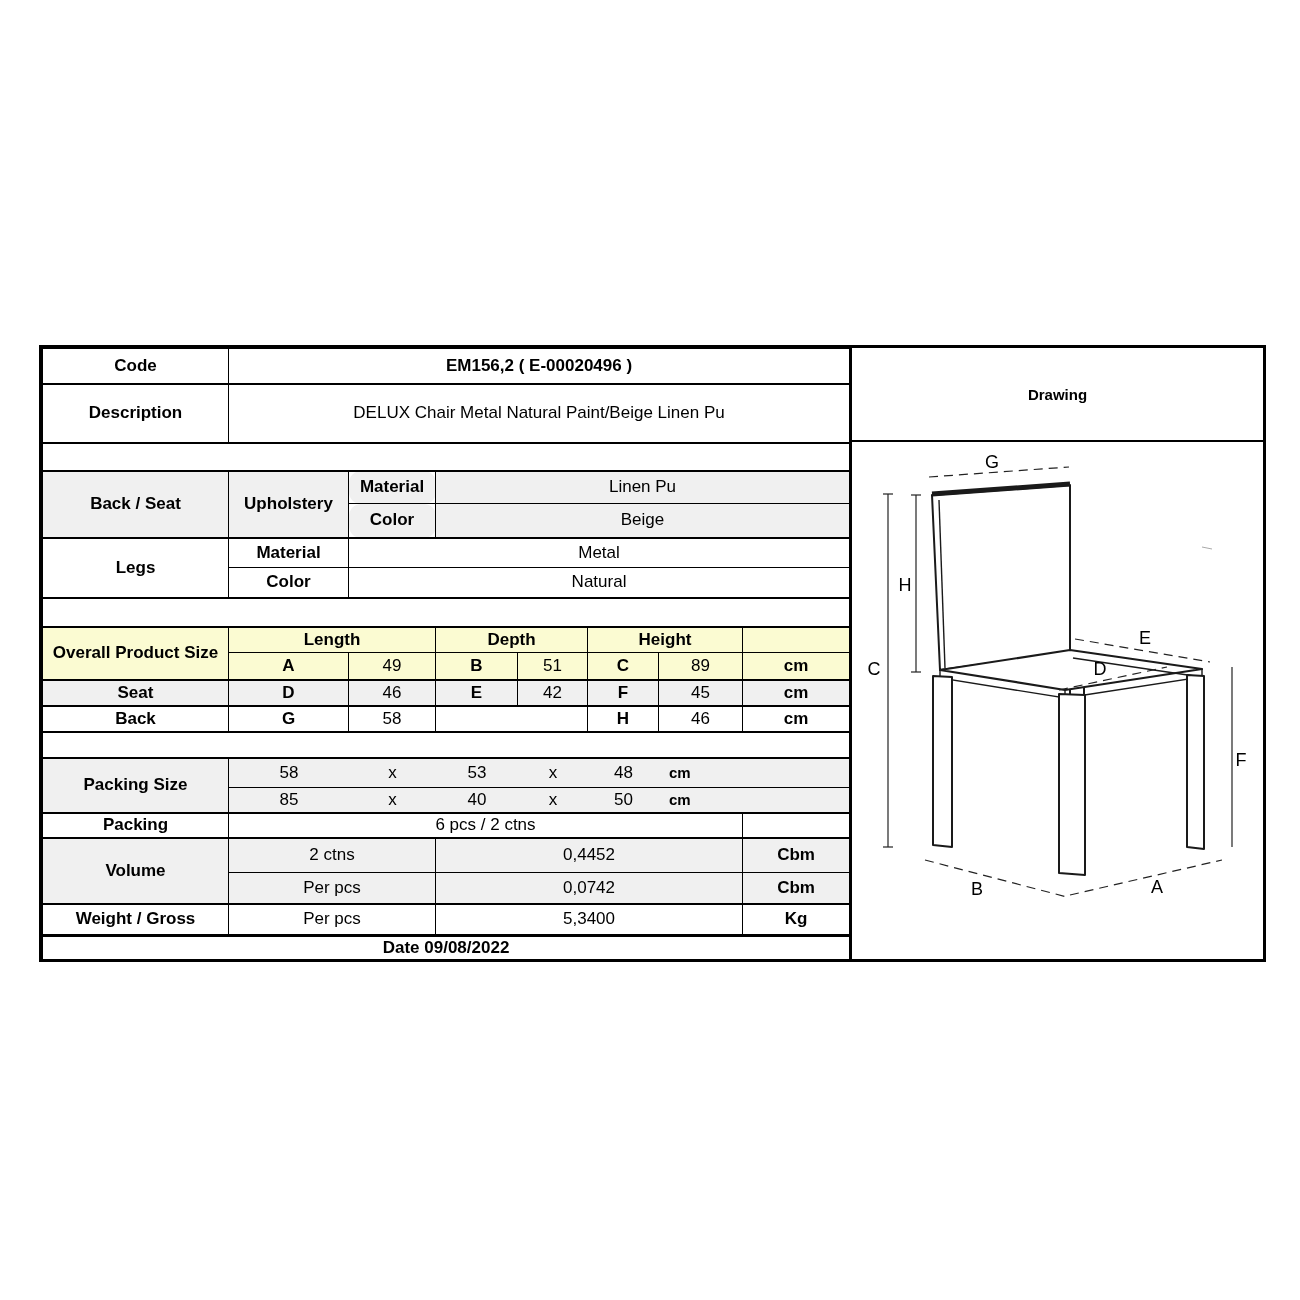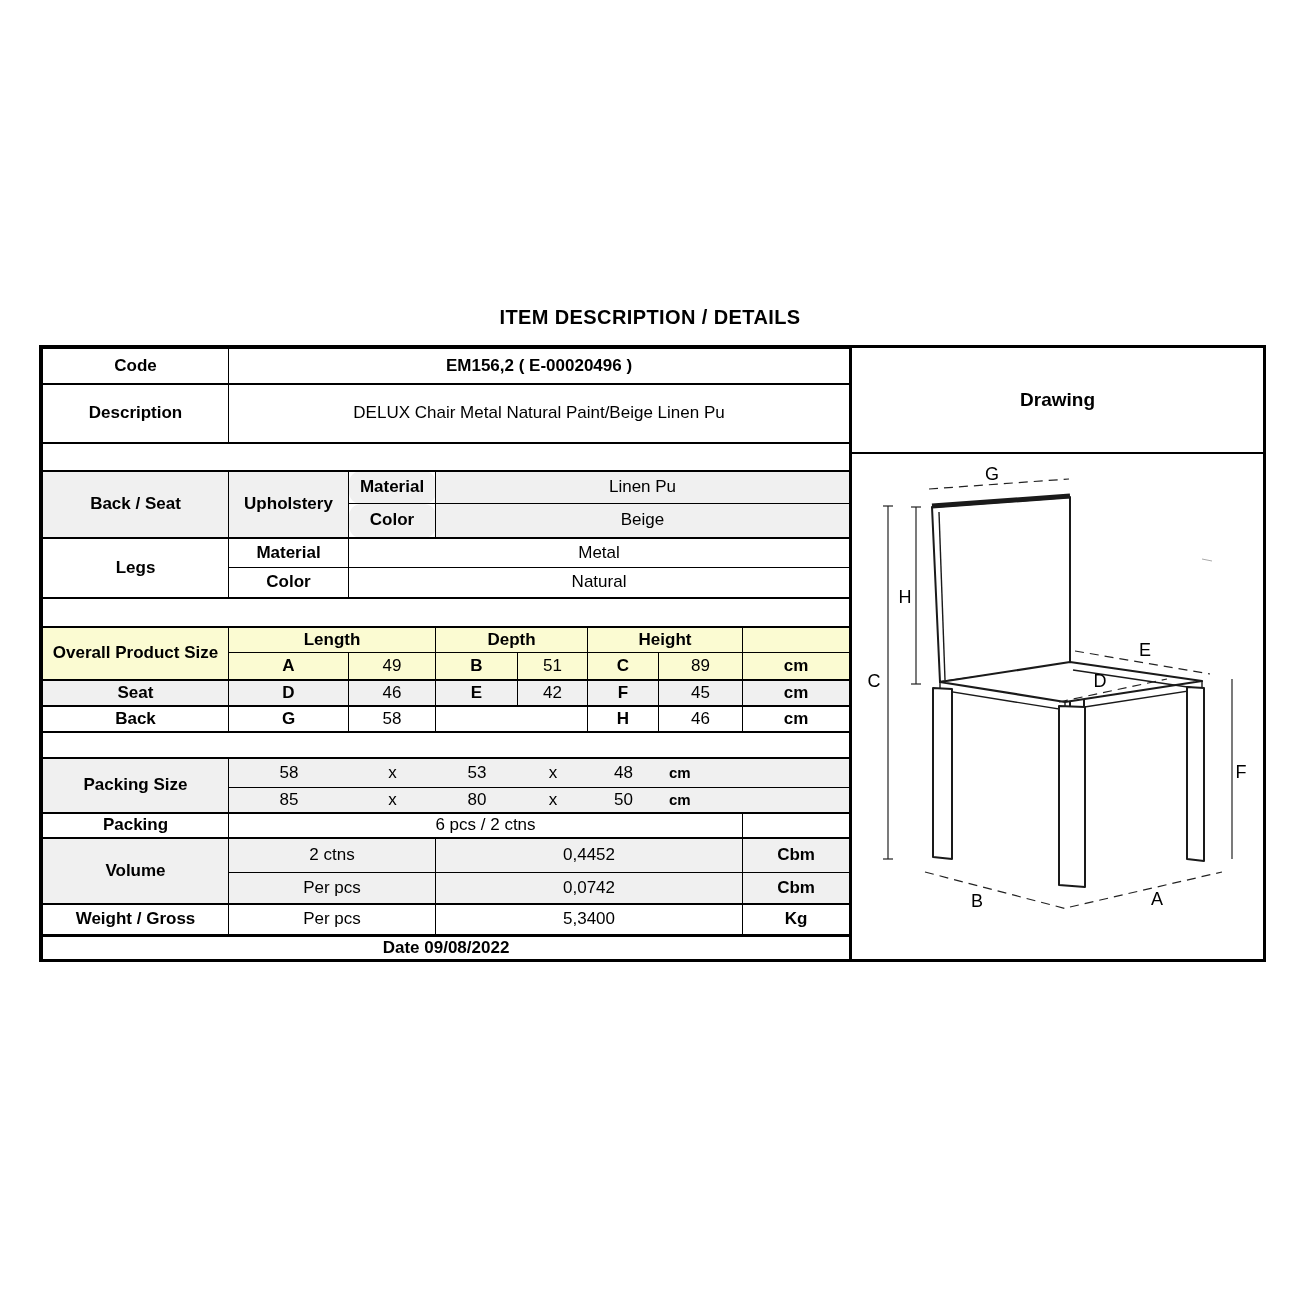--- a/index.html
+++ b/index.html
@@ -23,35 +23,34 @@
   td.unit{text-align:left;padding-left:8px;font-weight:bold;font-size:15px;}
   td.qty{font-size:16px;}
   tr.g>td{background:#f0f0f0;}
   tr.y>td{background:#fbfbd2;}
   .prow{display:flex;height:100%;align-items:center;font-size:17px;}
   .prow span{display:block;text-align:center;}
   .pw1{width:120px;}.pw2{width:87px;}.pw3{width:82px;}.pw4{width:70px;}.pw5{width:71px;}
   .pcm{flex:1;text-align:left !important;padding-left:10px;font-weight:bold;font-size:15px;}
   td.datecell{text-align:left;padding-left:548px;font-weight:bold;font-size:16px;}
   .draw{flex:1;border-left:2px solid #000;display:flex;flex-direction:column;}
-  .draw-h{height:106px;border-bottom:2px solid #000;display:flex;align-items:center;
-          justify-content:center;font-weight:bold;font-size:19px;box-sizing:border-box;}
+  .draw-h{height:94px;border-bottom:2px solid #000;display:flex;align-items:center;
+          justify-content:center;font-weight:bold;font-size:15px;box-sizing:border-box;}
   .draw-b{flex:1;position:relative;}
   .draw-b svg{position:absolute;left:0;top:0;}
   svg text{font-family:"Liberation Sans",sans-serif;font-size:18px;fill:#000;}
   .dim{stroke:#222;stroke-width:1.2;fill:none;}
   .dash{stroke-dasharray:9 6;}
   .part{fill:#fff;stroke:#1a1a1a;stroke-width:2;stroke-linejoin:round;}
   .thin{stroke:#1a1a1a;stroke-width:1.4;fill:none;}
 </style>
 </head>
 <body>
 
 <div class="sheet">
-  <div class="doc-title">ITEM DESCRIPTION / DETAILS</div>
 
   <div class="main">
     <table class="spec">
       <colgroup>
         <col style="width:186px">
           <col style="width:120px">
           <col style="width:87px">
           <col style="width:82px">
         <col style="width:70px">
           <col style="width:71px">
@@ -141,21 +140,21 @@
             <span class="pw5">48</span>
             <span class="pcm">cm</span>
           </div>
         </td>
       </tr>
       <tr style="height:25px" class="g">
         <td colspan="7">
           <div class="prow">
             <span class="pw1">85</span>
             <span class="pw2">x</span>
-            <span class="pw3">80</span>
+            <span class="pw3">40</span>
             <span class="pw4">x</span>
             <span class="pw5">50</span>
             <span class="pcm">cm</span>
           </div>
         </td>
       </tr>
       <tr style="height:25px" class="bt2">
         <td class="lbl">Packing</td>
         <td colspan="6">6 pcs / 2 ctns</td>
         <td></td>

